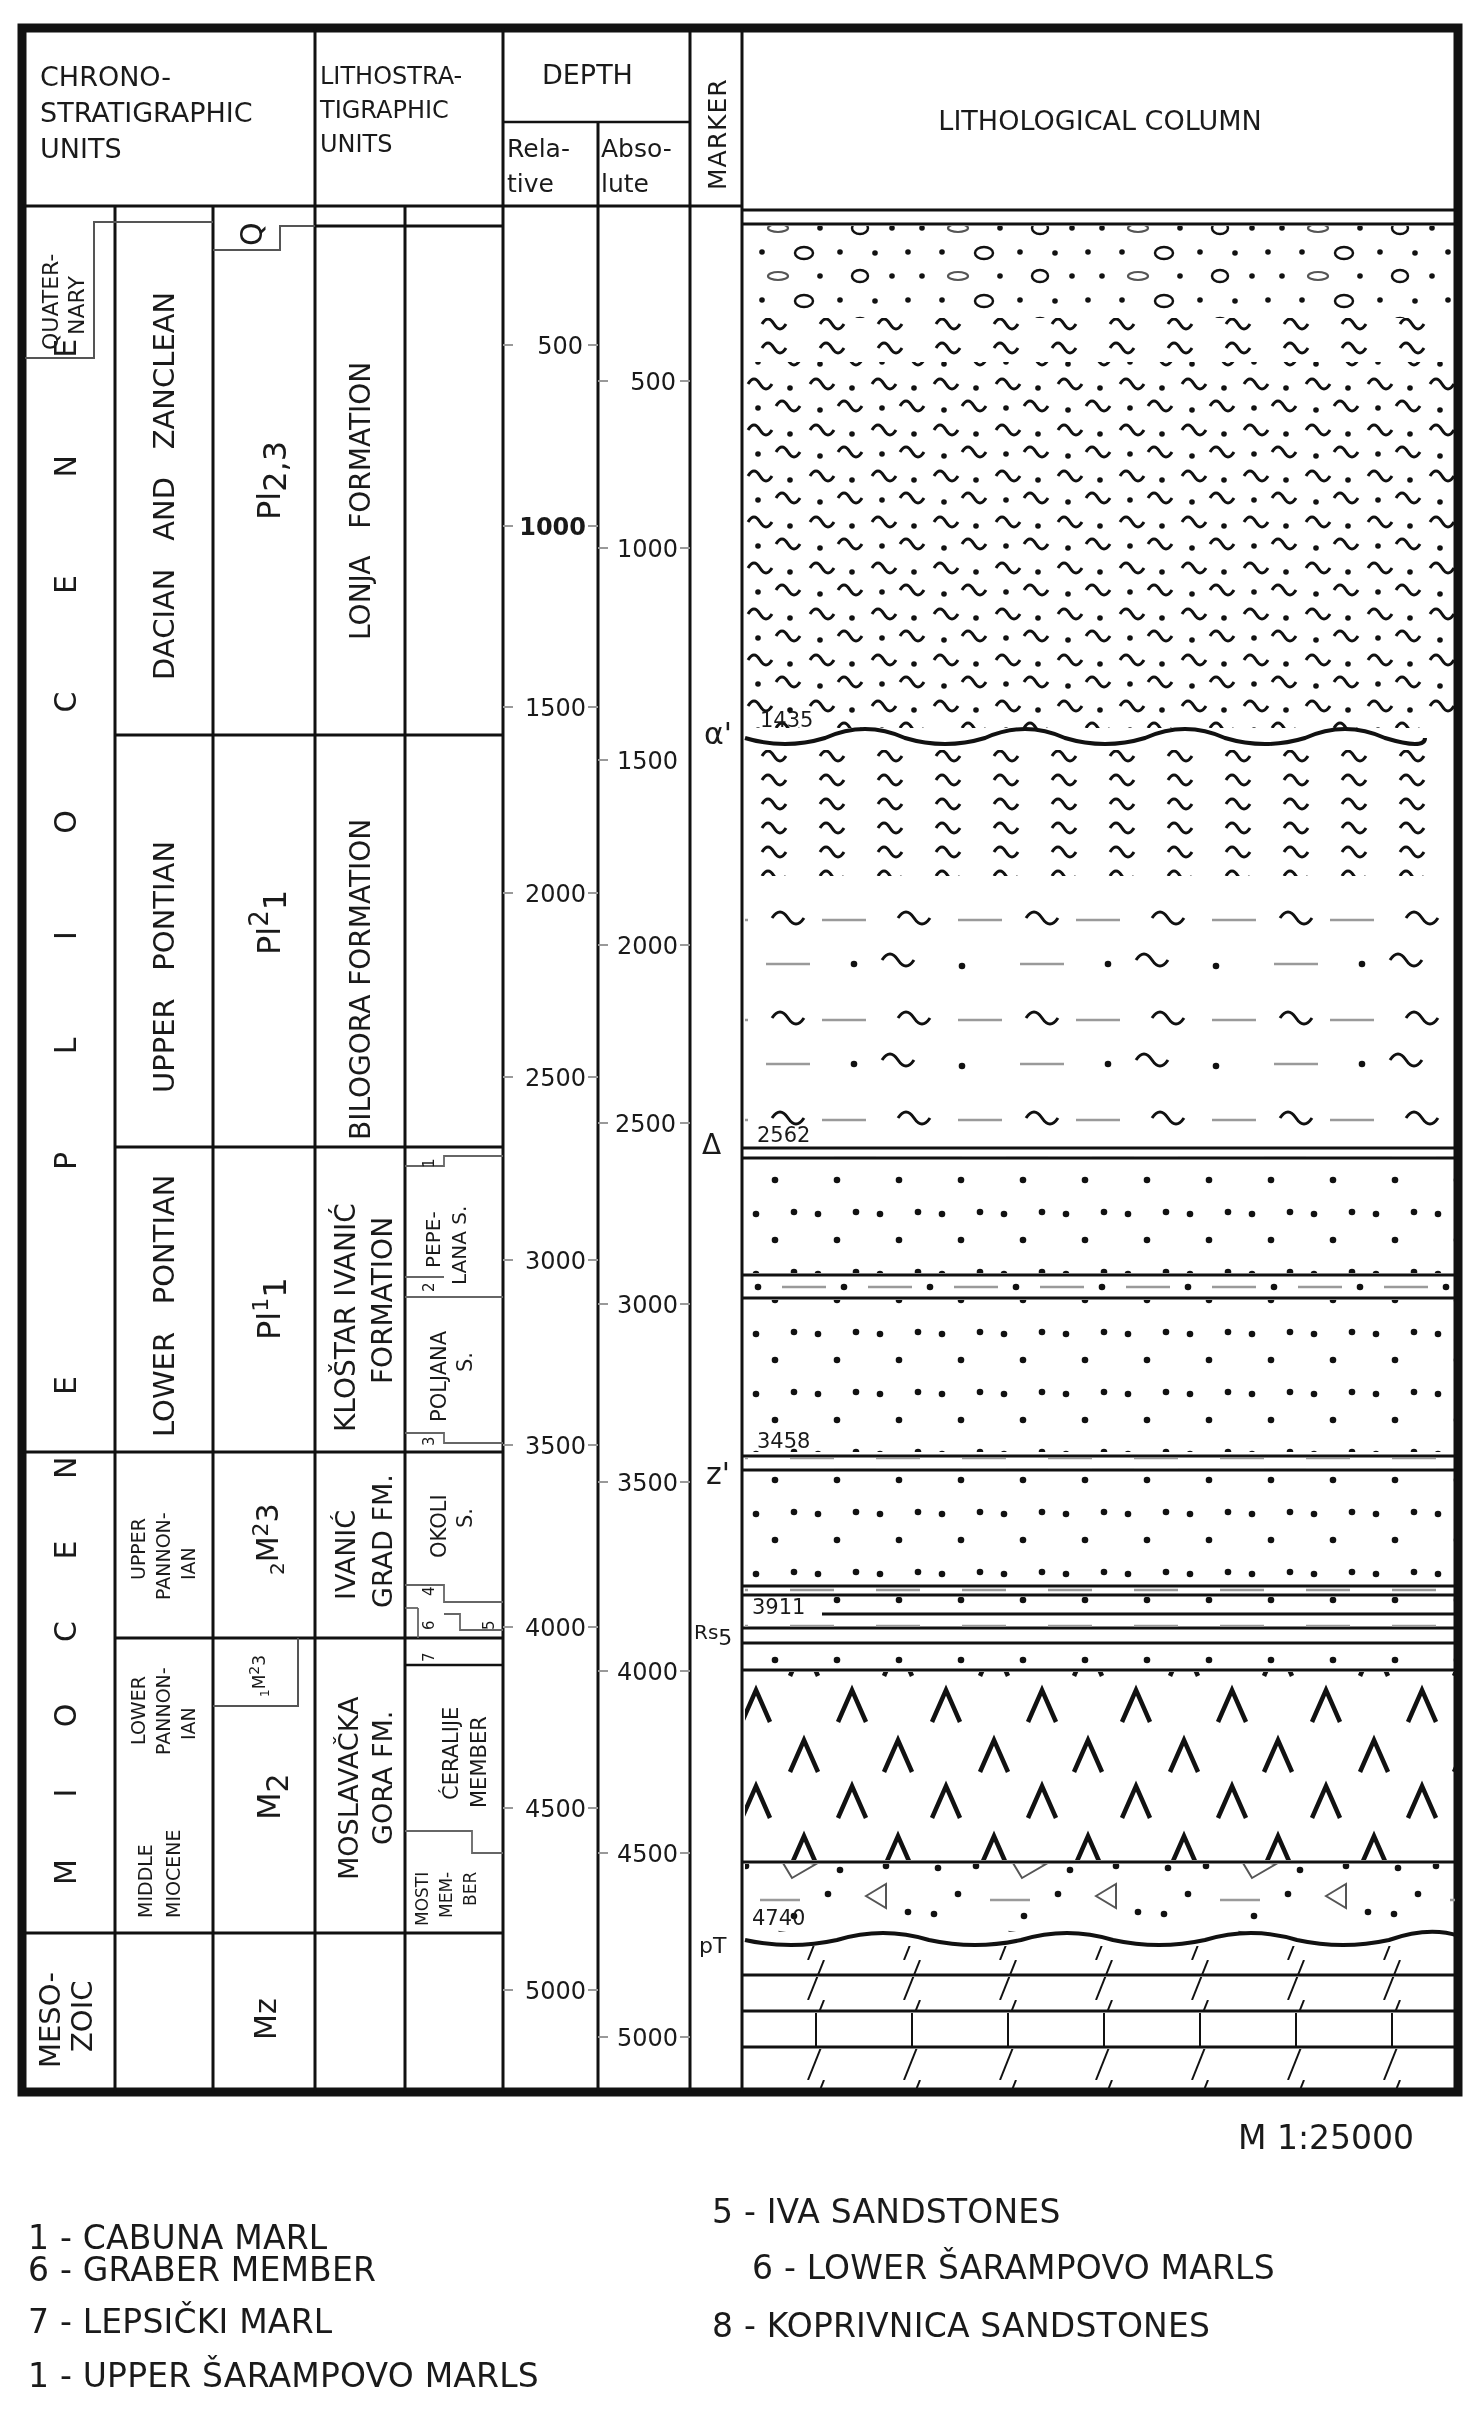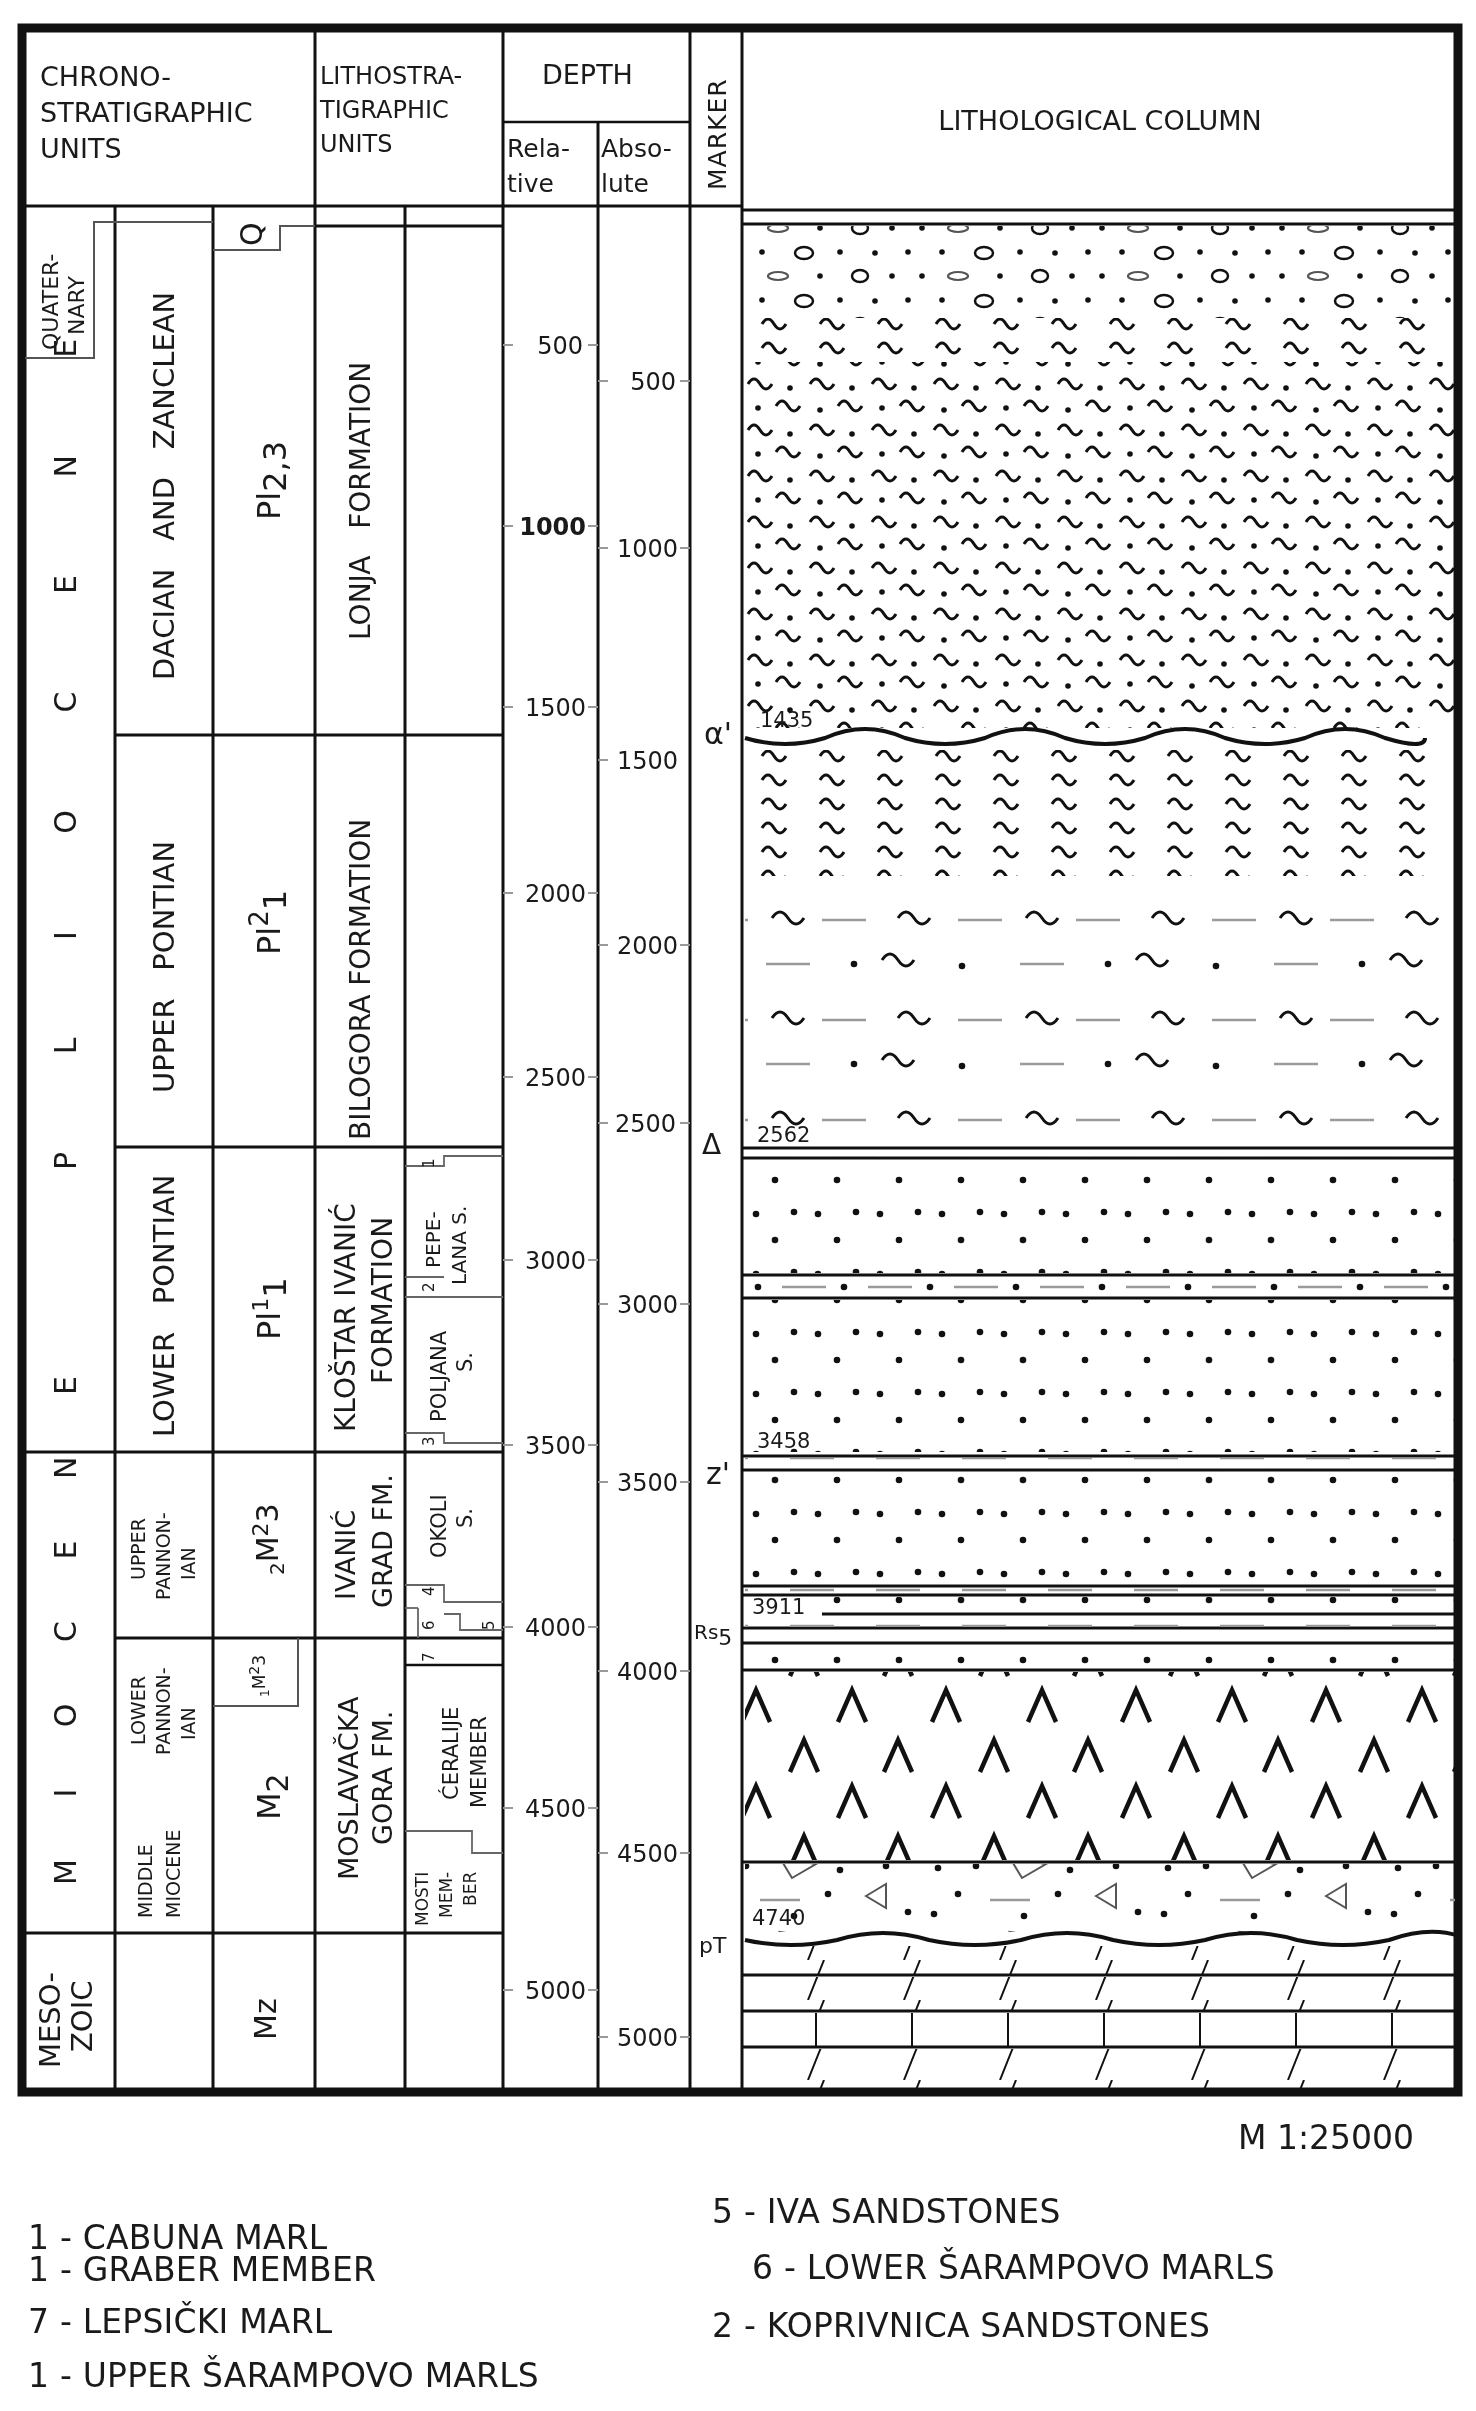--- a/index.html
+++ b/index.html
@@ -382,19 +382,19 @@
     <rect x="745" y="2013" width="710" height="33" fill="url(#p-lime)"></rect>
     <line x1="742" y1="2047" x2="1458" y2="2047" stroke="#111" stroke-width="3"></line>
     <rect x="745" y="2049" width="710" height="39" fill="url(#p-dolo)"></rect>
   </g>
 </svg>
 
 <div class="scale-label" style="left:1238px; top:2118px;">M 1:25000</div>
 
 <div>
   <div class="legend-item" style="left:28px; top:2198px;margin-top:20px;">1 - CABUNA MARL</div>
-  <div class="legend-item" style="left:28px; top:2250px;">1 - GRABER MEMBER</div>
+  <div class="legend-item" style="left:28px; top:2250px;">6 - GRABER MEMBER</div>
   <div class="legend-item" style="left:28px; top:2302px;">7 - LEPSIČKI MARL</div>
   <div class="legend-item" style="left:28px; top:2356px;">1 - UPPER ŠARAMPOVO MARLS</div>
   <div class="legend-item" style="left:712px; top:2192px;">5 - IVA SANDSTONES</div>
   <div class="legend-item" style="left:752px; top:2248px;text-align:center;">6 - LOWER ŠARAMPOVO MARLS</div>
-  <div class="legend-item" style="left:712px; top:2306px;">2 - KOPRIVNICA SANDSTONES</div>
+  <div class="legend-item" style="left:712px; top:2306px;">8 - KOPRIVNICA SANDSTONES</div>
 </div>
 
 </body></html>

